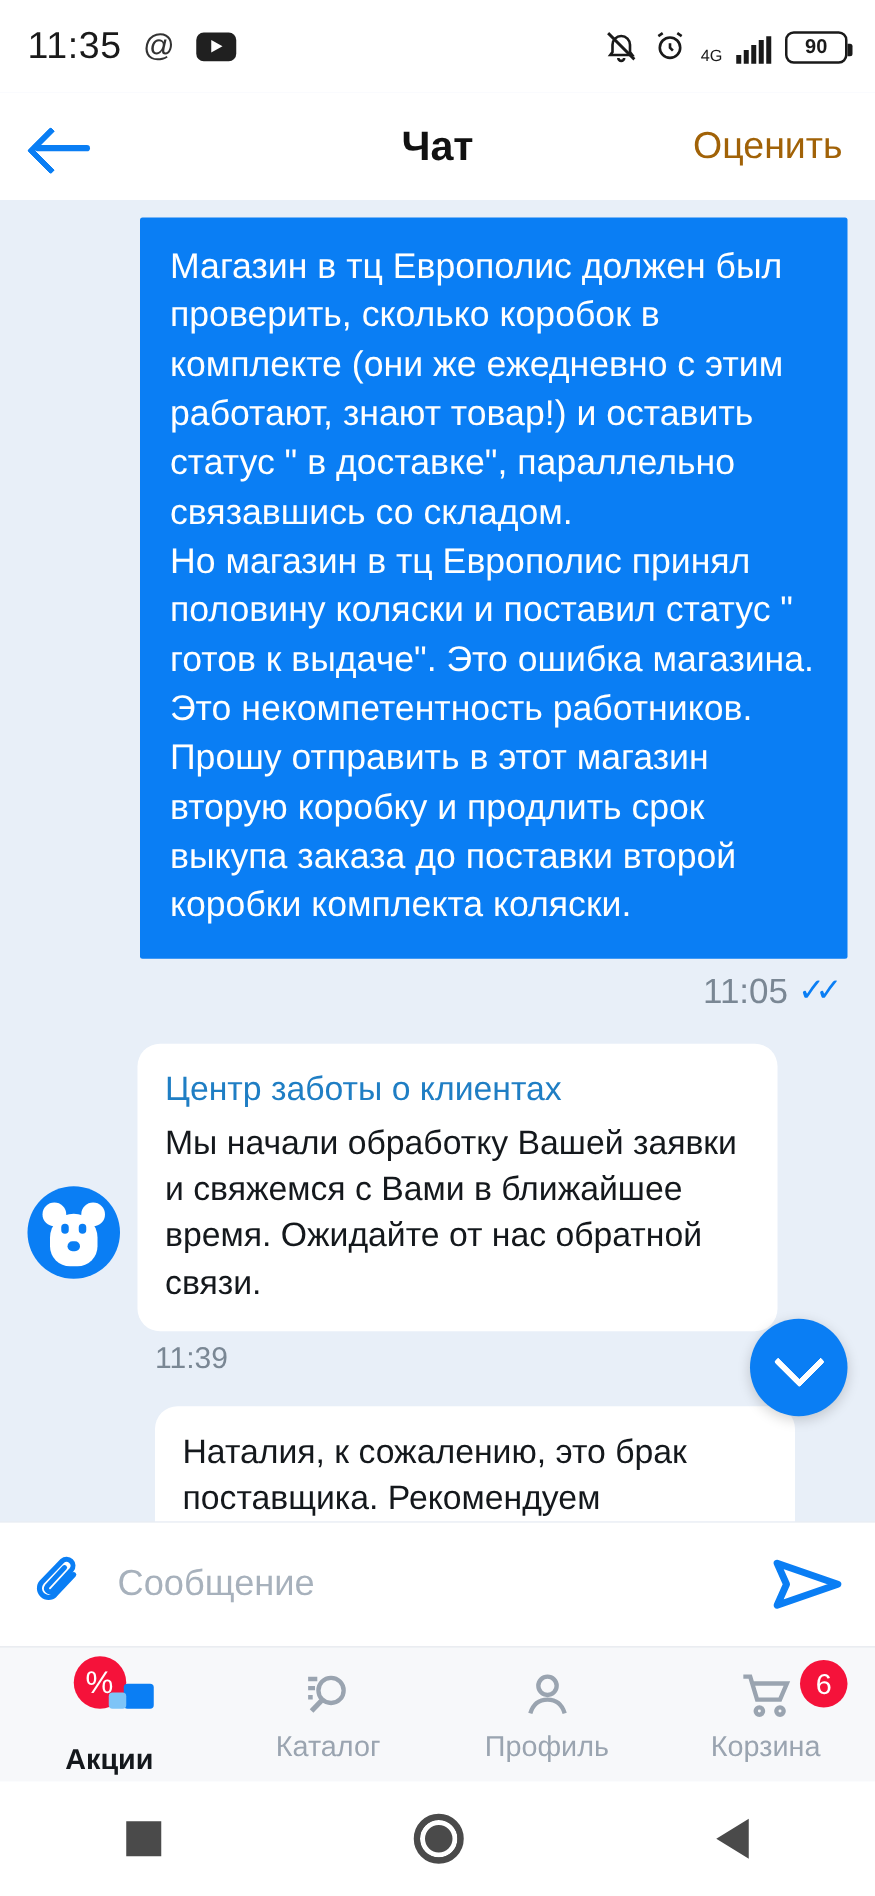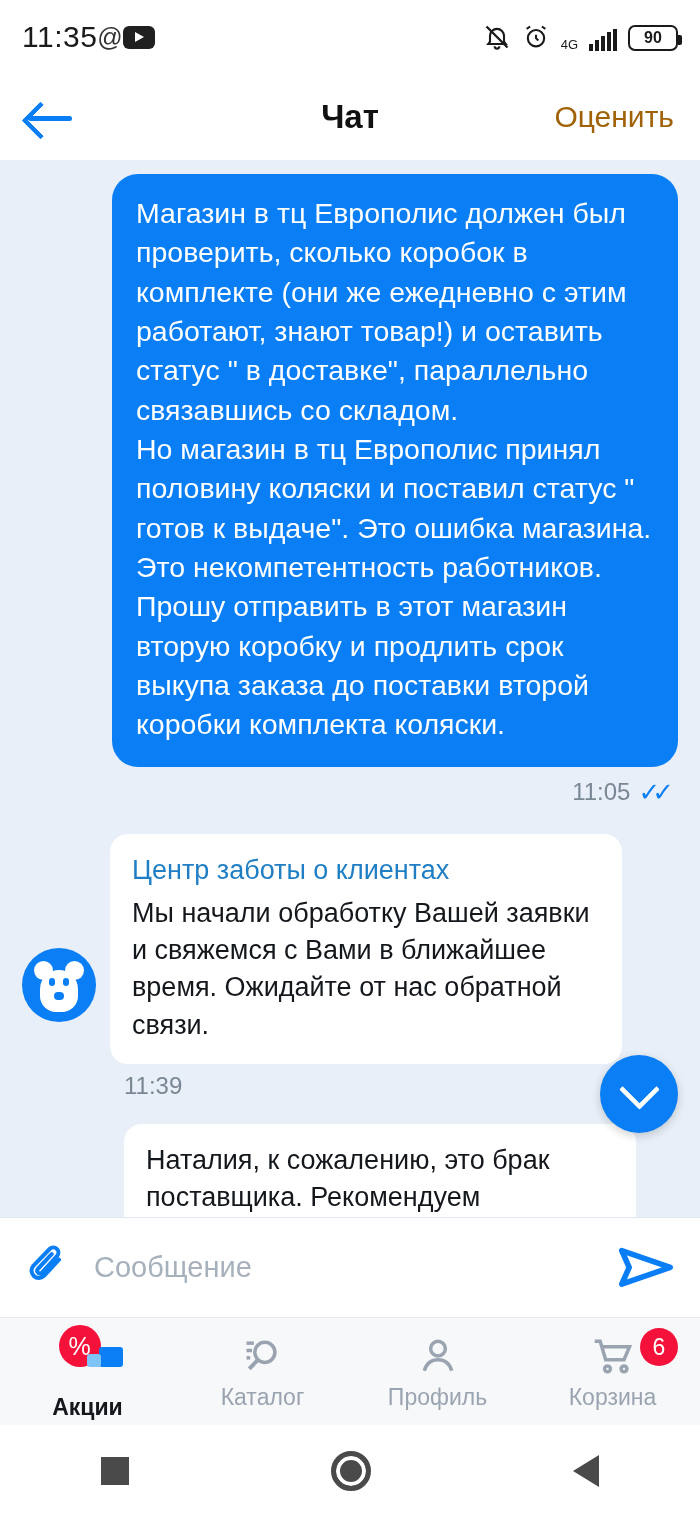--- a/index.html
+++ b/index.html
@@ -22,21 +22,21 @@
   
   .statusbar {
     height: 74px;
     background: #ffffff;
     display: flex;
     align-items: center;
     justify-content: space-between;
     padding: 0 22px;
     flex: 0 0 auto;
   }
-  .sb-left { display: flex; align-items: center; gap: 0; }
+  .sb-left { display: flex; align-items: center; gap: 17px; }
   .sb-time { font-size: 30px; color: #1a1a1a; letter-spacing: .5px; }
   .sb-at { font-size: 25px; color: #333; }
   .yt {
     width: 32px; height: 23px; background: #202020;
     border-radius: 6px; position: relative;
   }
   .yt::after {
     content: ""; position: absolute; left: 12px; top: 6px;
     border-left: 9px solid #fff;
     border-top: 5.5px solid transparent;
@@ -88,28 +88,28 @@
     flex: 1 1 auto; background: #e8eff8;
     padding: 14px 22px 0 22px; position: relative; overflow: hidden;
   }
   .row { display: flex; margin-bottom: 6px; }
   .row.out { justify-content: flex-end; }
   .row.in { justify-content: flex-start; align-items: flex-end; }
 
   .bubble-out {
     max-width: 566px;
     background: #0a7ef4; color: #ffffff;
-    border-radius: 26px; padding: 20px 24px 22px 24px;
+    border-radius: 2px; padding: 20px 24px 22px 24px;
     font-size: 28.5px; line-height: 1.38;
   }
   .meta-out {
     display: flex; align-items: center; justify-content: flex-end;
     gap: 8px; margin: 10px 4px 26px 0;
   }
-  .meta-time { font-size: 24px; color: #7a8794; }
+  .meta-time { font-size: 28px; color: #7a8794; }
   .ticks { color: #0a7ef4; font-size: 26px; letter-spacing: -8px; padding-right: 8px; }
 
   .avatar {
     width: 74px; height: 74px; border-radius: 50%;
     background: #0a7ef4; flex: 0 0 auto; margin-right: 14px;
     position: relative; margin-bottom: 42px;
   }
   .avatar .ears::before, .avatar .ears::after {
     content: ""; position: absolute; top: 13px; width: 19px; height: 19px;
     border-radius: 50%; background: #ffffff;

